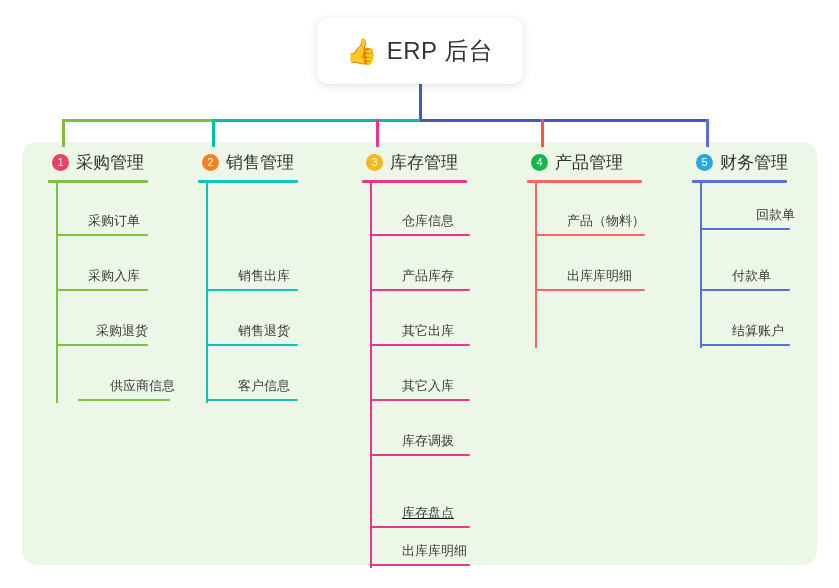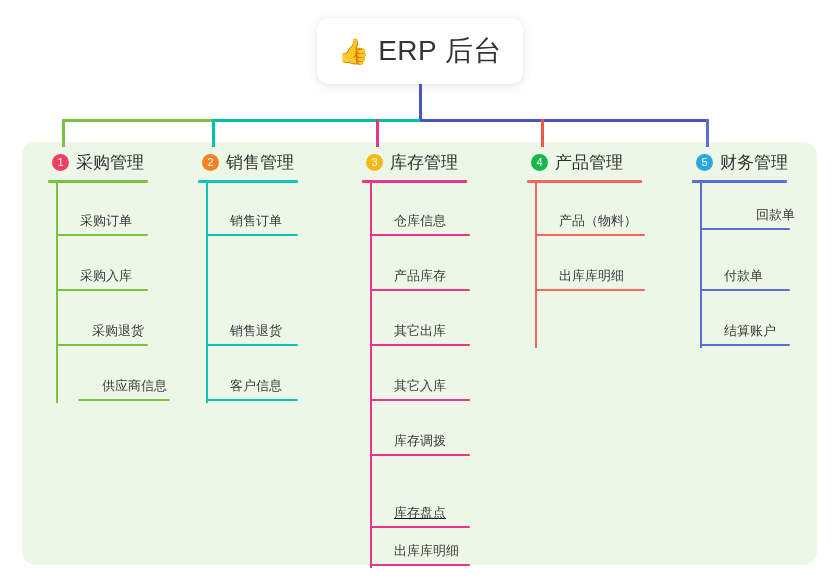--- a/index.html
+++ b/index.html
@@ -34,21 +34,21 @@
     justify-content: center;
     gap: 9px;
     box-sizing: border-box;
   }
   .root-emoji {
     font-size: 25px;
     line-height: 1;
     display: inline-block;
   }
   .root-title {
-    font-size: 28px;
+    font-size: 24px;
     color: #333333;
     letter-spacing: 0.5px;
     white-space: nowrap;
   }
 
   
   .vline { position: absolute; width: 3px; }
   .hline { position: absolute; height: 3px; }
 
   
@@ -110,21 +110,21 @@
   .item {
     position: absolute;
     left: 8px;
     width: 100%;
   }
   .item-label {
     font-size: 13px;
     color: #3a3a3a;
     white-space: nowrap;
     display: block;
-    padding-left: 24px;
+    padding-left: 32px;
     padding-bottom: 4px;
   }
   .item-underline {
     height: 2px;
     border-radius: 1px;
   }
 </style>
 </head>
 <body>
 
@@ -174,22 +174,22 @@
           <div class="item-underline" style="background: rgb(124, 194, 66); width: 92px;"></div>
         </div>
       </div>
       <div class="column" style="left: 198px; width: 100px;">
         <div class="col-header">
           <span class="badge" style="background: rgb(245, 130, 32);">2</span>
           <span class="col-title">销售管理</span>
         </div>
         <div class="col-underline" style="background: rgb(20, 194, 184); width: 100px;"></div>
         <div class="spine" style="background: rgb(20, 194, 184); left: 8px; height: 220px;"></div>
-        <div class="item" style="top: 70px;">
-          <span class="item-label">销售订单</span>
+        <div class="item" style="top: 125px;">
+          <span class="item-label">销售出库</span>
           <div class="item-underline" style="background: rgb(20, 194, 184); width: 92px;"></div>
         </div>
         <div class="item" style="top: 180px;">
           <span class="item-label">销售退货</span>
           <div class="item-underline" style="background: rgb(20, 194, 184); width: 92px;"></div>
         </div>
         <div class="item" style="top: 235px;">
           <span class="item-label">客户信息</span>
           <div class="item-underline" style="background: rgb(20, 194, 184); width: 92px;"></div>
         </div>

